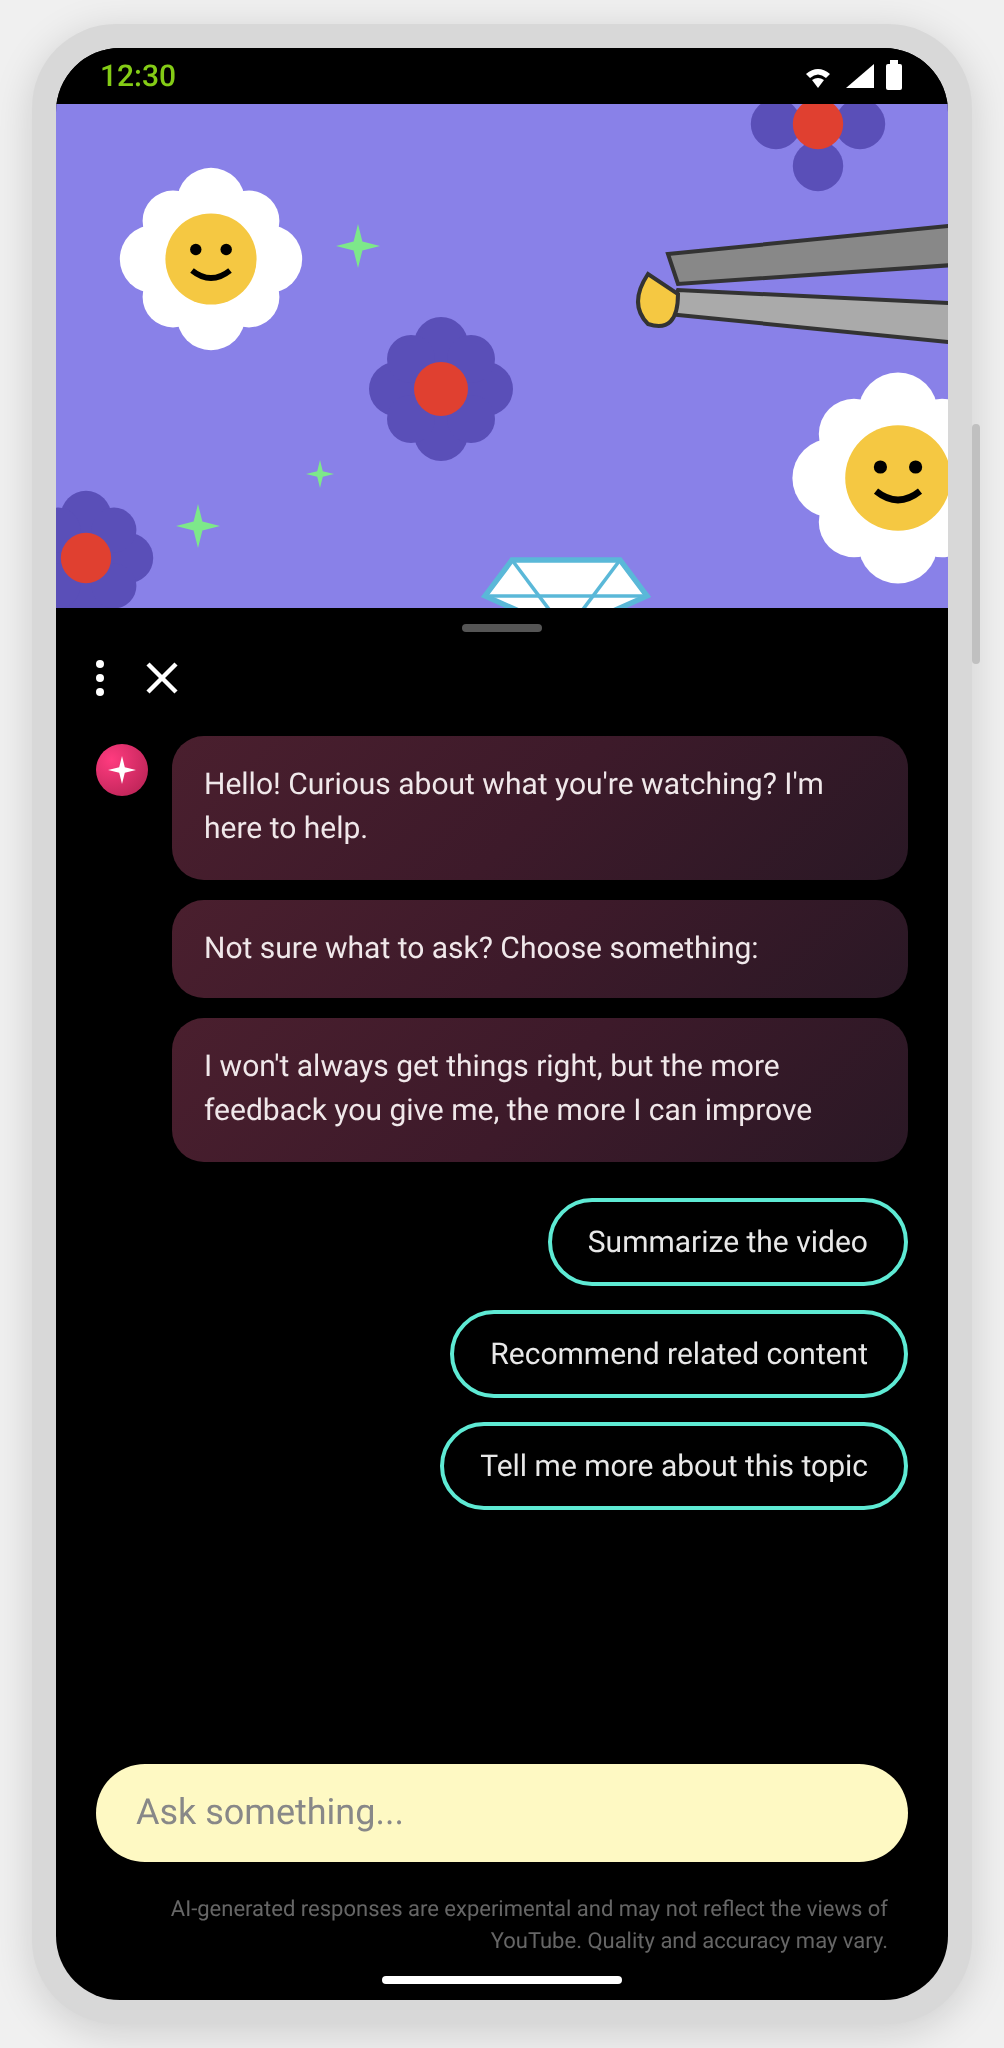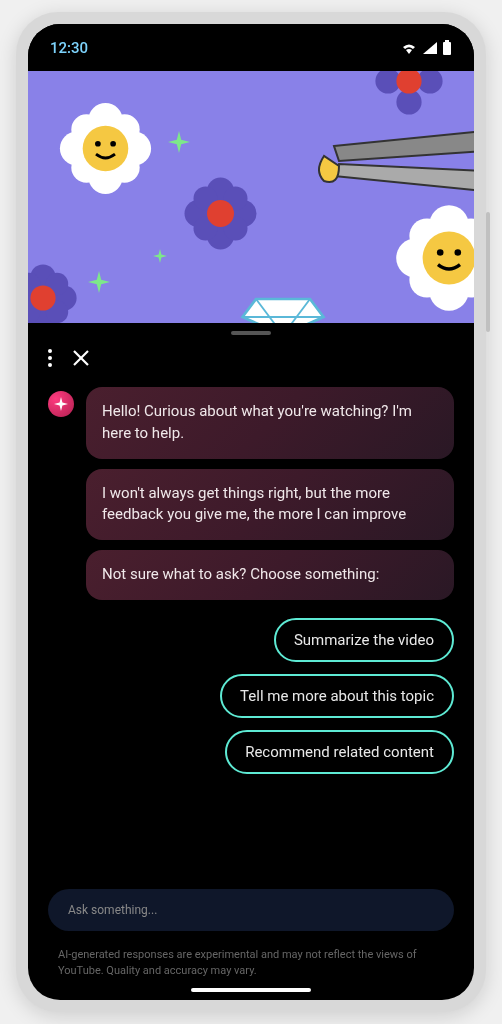--- a/index.html
+++ b/index.html
@@ -35,26 +35,26 @@
     width: 100%;
     height: 100%;
     background: #000;
     border-radius: 32px;
     overflow: hidden;
     display: flex;
     flex-direction: column;
     position: relative;
   }
   .status-bar {
-    height: 47px;
+    height: 28px;
     display: flex;
     align-items: center;
     justify-content: space-between;
     padding: 0 22px;
-    color: #7dd3fc;
+    color: #84cc16;
     font-size: 15px;
     font-weight: 500;
     background: #000;
   }
   .status-icons {
     display: flex;
     align-items: center;
     gap: 4px;
   }
   .video-area {
@@ -162,30 +162,30 @@
     padding: 11px 18px;
     border-radius: 22px;
     font-size: 15px;
     cursor: pointer;
     background: transparent;
   }
   .input-area {
     padding: 20px 20px 8px;
   }
   .input-pill {
-    background: #0f172a;
+    background: #fef9c3;
     border-radius: 26px;
     padding: 14px 20px;
     color: #888;
-    font-size: 12px;
+    font-size: 18px;
   }
   .disclaimer {
     color: #666;
     font-size: 11px;
-    text-align: left;
+    text-align: right;
     padding: 8px 30px 10px;
     line-height: 1.4;
   }
   .home-indicator {
     width: 120px;
     height: 4px;
     background: #fff;
     border-radius: 2px;
     margin: 0 auto 8px;
   }
@@ -325,28 +325,28 @@
 
     <div class="chat-area">
       <div class="ai-row">
         <div class="ai-avatar">
           <svg width="14" height="14" viewBox="0 0 20 20">
               <path d="M10 0 L12 8 L20 10 L12 12 L10 20 L8 12 L0 10 L8 8 Z" fill="#fff"></path>
             </svg>
         </div>
         <div class="ai-messages">
           <div class="ai-bubble">Hello! Curious about what you're watching? I'm here to help.</div>
+          <div class="ai-bubble">Not sure what to ask? Choose something:</div>
           <div class="ai-bubble">I won't always get things right, but the more feedback you give me, the more I can improve</div>
-          <div class="ai-bubble">Not sure what to ask? Choose something:</div>
         </div>
       </div>
       <div class="suggestions">
         <div class="suggestion-chip">Summarize the video</div>
+        <div class="suggestion-chip">Recommend related content</div>
         <div class="suggestion-chip">Tell me more about this topic</div>
-        <div class="suggestion-chip">Recommend related content</div>
       </div>
     </div>
 
     <div class="input-area">
       <div class="input-pill">Ask something...</div>
     </div>
 
     <div class="disclaimer">AI-generated responses are experimental and may not reflect the views of YouTube. Quality and accuracy may vary.</div>
 
     <div class="home-indicator"></div>

